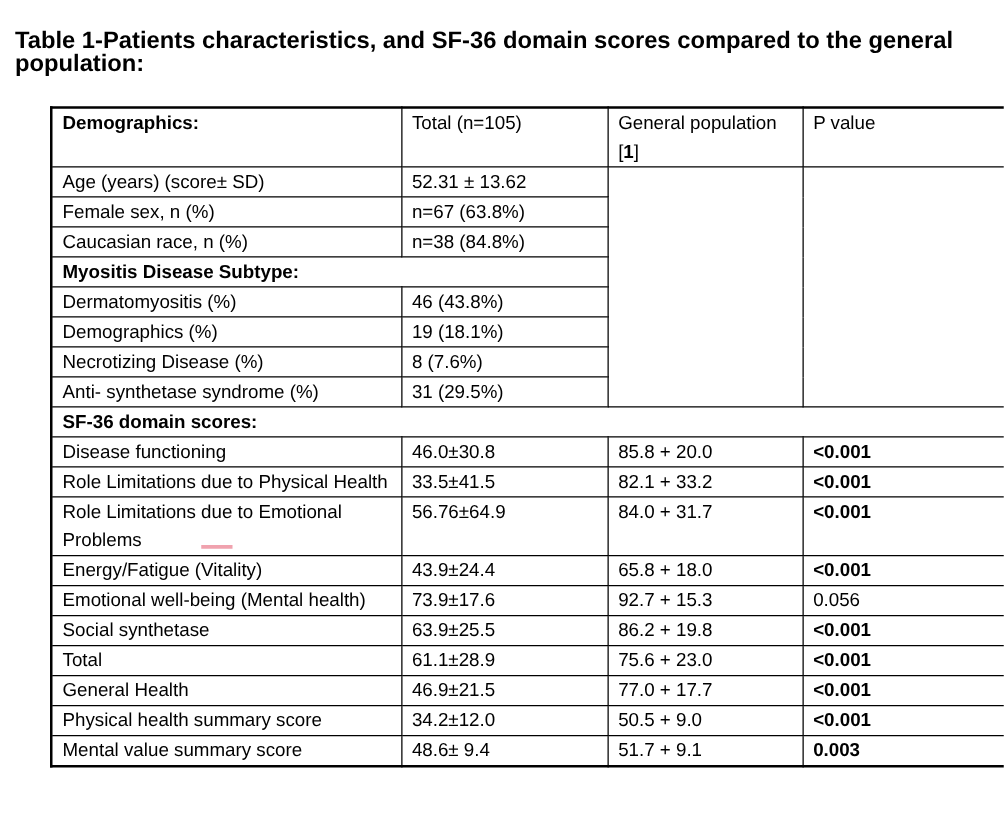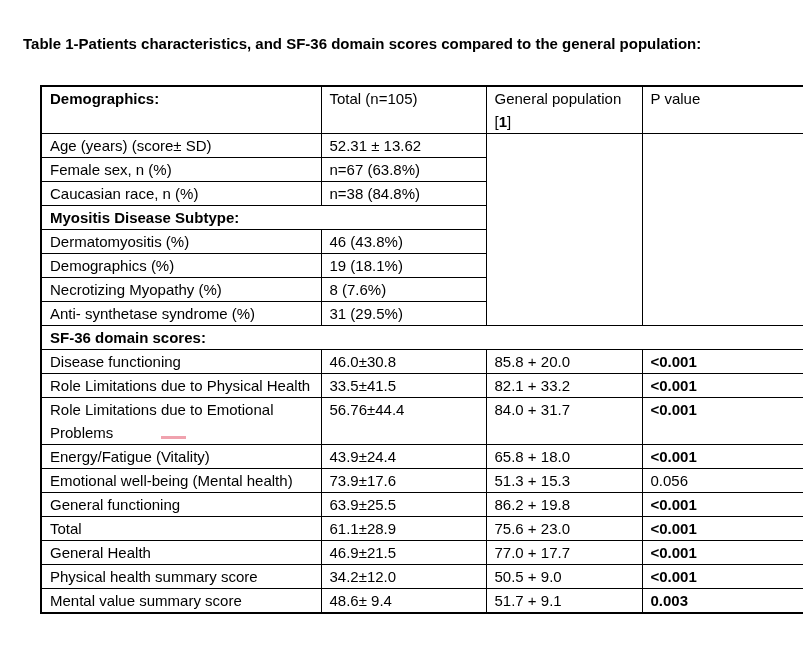--- a/index.html
+++ b/index.html
@@ -11,24 +11,24 @@
     overflow: hidden;
     font-family: "Liberation Sans", sans-serif;
     color: #000000;
   }
   .page { position: relative; width: 803px; height: 655px; }
 
   .doc-title {
     position: absolute;
     top: 23px;
     left: 12px;
-    font-size: 15px;
+    font-size: 19px;
     font-weight: bold;
     line-height: 19px;
-    margin: 11px;
+    margin: 0;
   }
 
   table.sf36 {
     position: absolute;
     top: 85px;
     left: 20px;
     border-collapse: collapse;
     table-layout: fixed;
     width: 766px;
     border: 2px solid #000000;
@@ -102,21 +102,21 @@
 
       <tr>
         <td>Dermatomyositis (%)</td>
         <td>46 (43.8%)</td>
       </tr>
       <tr>
         <td>Demographics (%)</td>
         <td>19 (18.1%)</td>
       </tr>
       <tr>
-        <td>Necrotizing Myopathy (%)</td>
+        <td>Necrotizing Disease (%)</td>
         <td>8 (7.6%)</td>
       </tr>
       <tr>
         <td>Anti- synthetase syndrome (%)</td>
         <td>31 (29.5%)</td>
       </tr>
 
       <tr>
         <td class="bold" colspan="4">SF-36 domain scores:</td>
       </tr>
@@ -128,38 +128,38 @@
         <td class="bold">&lt;0.001</td>
       </tr>
       <tr>
         <td><span>Role Limitations </span><span class="due">due</span><span> to Physical Health</span></td>
         <td>33.5±41.5</td>
         <td>82.1 + 33.2</td>
         <td class="bold">&lt;0.001</td>
       </tr>
       <tr>
         <td><span>Role Limitations </span><span class="due">due</span><span> to Emotional Problems</span></td>
-        <td>56.76±44.4</td>
+        <td>56.76±64.9</td>
         <td>84.0 + 31.7</td>
         <td class="bold">&lt;0.001</td>
       </tr>
       <tr>
         <td>Energy/Fatigue (Vitality)</td>
         <td>43.9±24.4</td>
         <td>65.8 + 18.0</td>
         <td class="bold">&lt;0.001</td>
       </tr>
       <tr>
         <td>Emotional well-being (Mental health)</td>
         <td>73.9±17.6</td>
-        <td>51.3 + 15.3</td>
+        <td>92.7 + 15.3</td>
         <td>0.056</td>
       </tr>
       <tr>
-        <td>General functioning</td>
+        <td>Social synthetase</td>
         <td>63.9±25.5</td>
         <td>86.2 + 19.8</td>
         <td class="bold">&lt;0.001</td>
       </tr>
       <tr>
         <td>Total</td>
         <td>61.1±28.9</td>
         <td>75.6 + 23.0</td>
         <td class="bold">&lt;0.001</td>
       </tr>

